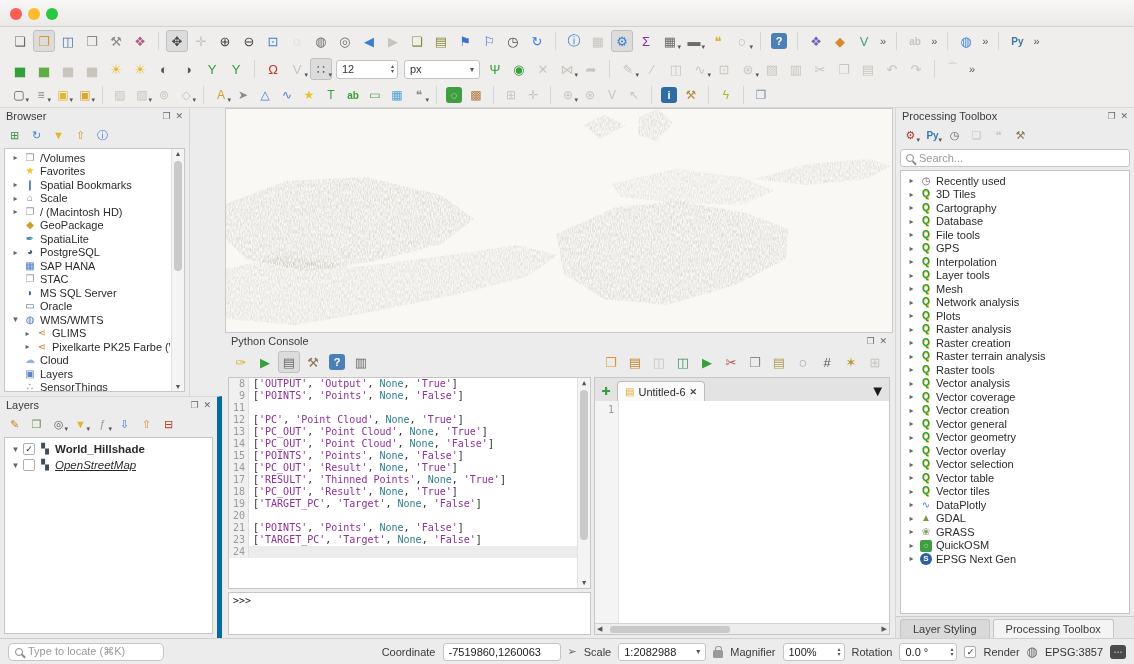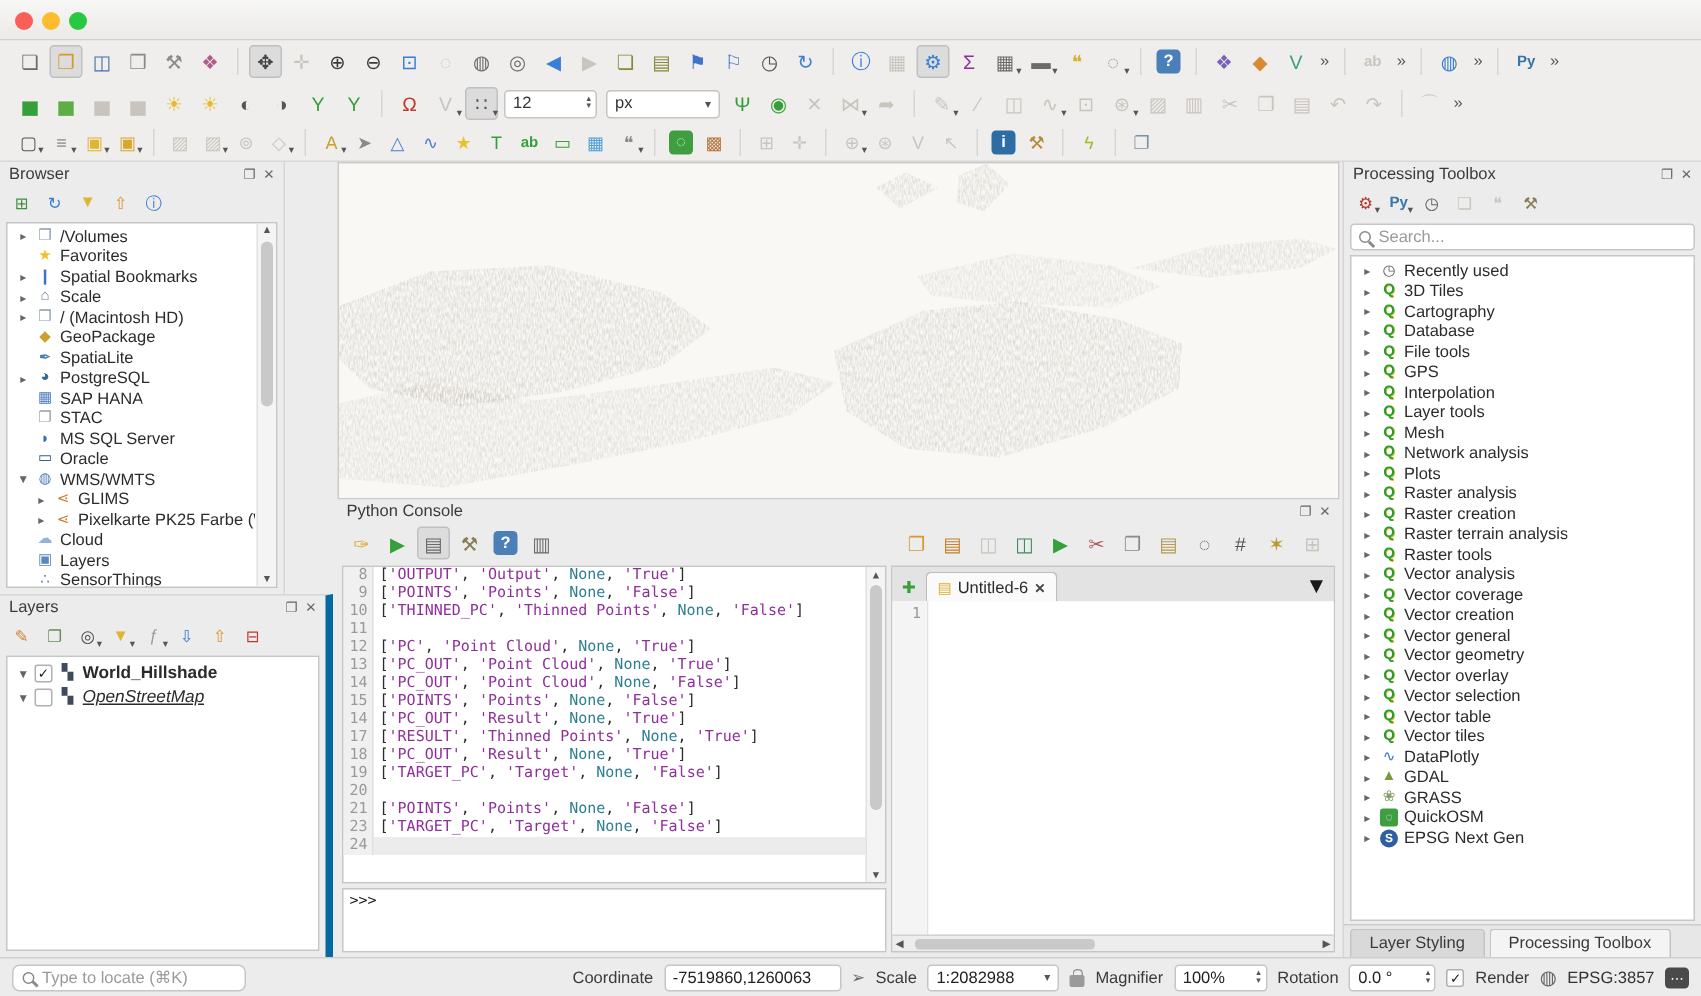--- a/index.html
+++ b/index.html
@@ -737,21 +737,20 @@
 
   <div id="con-out">
     <div class="vsb">
       <span class="sa">▲</span>
       <div class="thumb" style="top:12px;height:150px"></div>
       <span class="sb">▼</span>
     </div>
     <div id="con-lines">
         <div class="cline"><span class="lno">8</span><span class="cd">[<i class="s1">'OUTPUT'</i>, <i class="s1">'Output'</i>, <i class="s2">None</i>, <i class="s1">'True'</i>]</span></div>
         <div class="cline"><span class="lno">9</span><span class="cd">[<i class="s1">'POINTS'</i>, <i class="s1">'Points'</i>, <i class="s2">None</i>, <i class="s1">'False'</i>]</span></div>
-        <div class="cline"><span class="lno">10</span><span class="cd">[<i class="s1">'THINNED_PC'</i>, <i class="s1">'Thinned Points'</i>, <i class="s2">None</i>, <i class="s1">'False'</i>]</span></div>
         <div class="cline"><span class="lno">11</span></div>
         <div class="cline"><span class="lno">12</span><span class="cd">[<i class="s1">'PC'</i>, <i class="s1">'Point Cloud'</i>, <i class="s2">None</i>, <i class="s1">'True'</i>]</span></div>
         <div class="cline"><span class="lno">13</span><span class="cd">[<i class="s1">'PC_OUT'</i>, <i class="s1">'Point Cloud'</i>, <i class="s2">None</i>, <i class="s1">'True'</i>]</span></div>
         <div class="cline"><span class="lno">14</span><span class="cd">[<i class="s1">'PC_OUT'</i>, <i class="s1">'Point Cloud'</i>, <i class="s2">None</i>, <i class="s1">'False'</i>]</span></div>
         <div class="cline"><span class="lno">15</span><span class="cd">[<i class="s1">'POINTS'</i>, <i class="s1">'Points'</i>, <i class="s2">None</i>, <i class="s1">'False'</i>]</span></div>
         <div class="cline"><span class="lno">14</span><span class="cd">[<i class="s1">'PC_OUT'</i>, <i class="s1">'Result'</i>, <i class="s2">None</i>, <i class="s1">'True'</i>]</span></div>
         <div class="cline"><span class="lno">17</span><span class="cd">[<i class="s1">'RESULT'</i>, <i class="s1">'Thinned Points'</i>, <i class="s2">None</i>, <i class="s1">'True'</i>]</span></div>
         <div class="cline"><span class="lno">18</span><span class="cd">[<i class="s1">'PC_OUT'</i>, <i class="s1">'Result'</i>, <i class="s2">None</i>, <i class="s1">'True'</i>]</span></div>
         <div class="cline"><span class="lno">19</span><span class="cd">[<i class="s1">'TARGET_PC'</i>, <i class="s1">'Target'</i>, <i class="s2">None</i>, <i class="s1">'False'</i>]</span></div>
         <div class="cline"><span class="lno">20</span></div>

